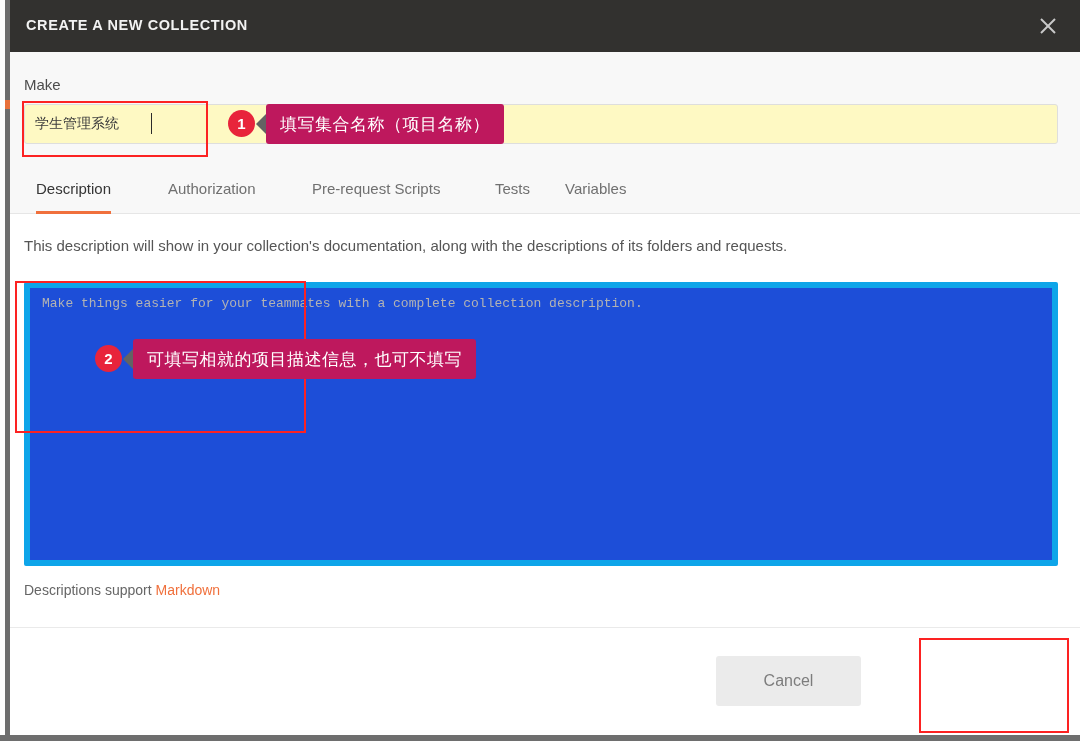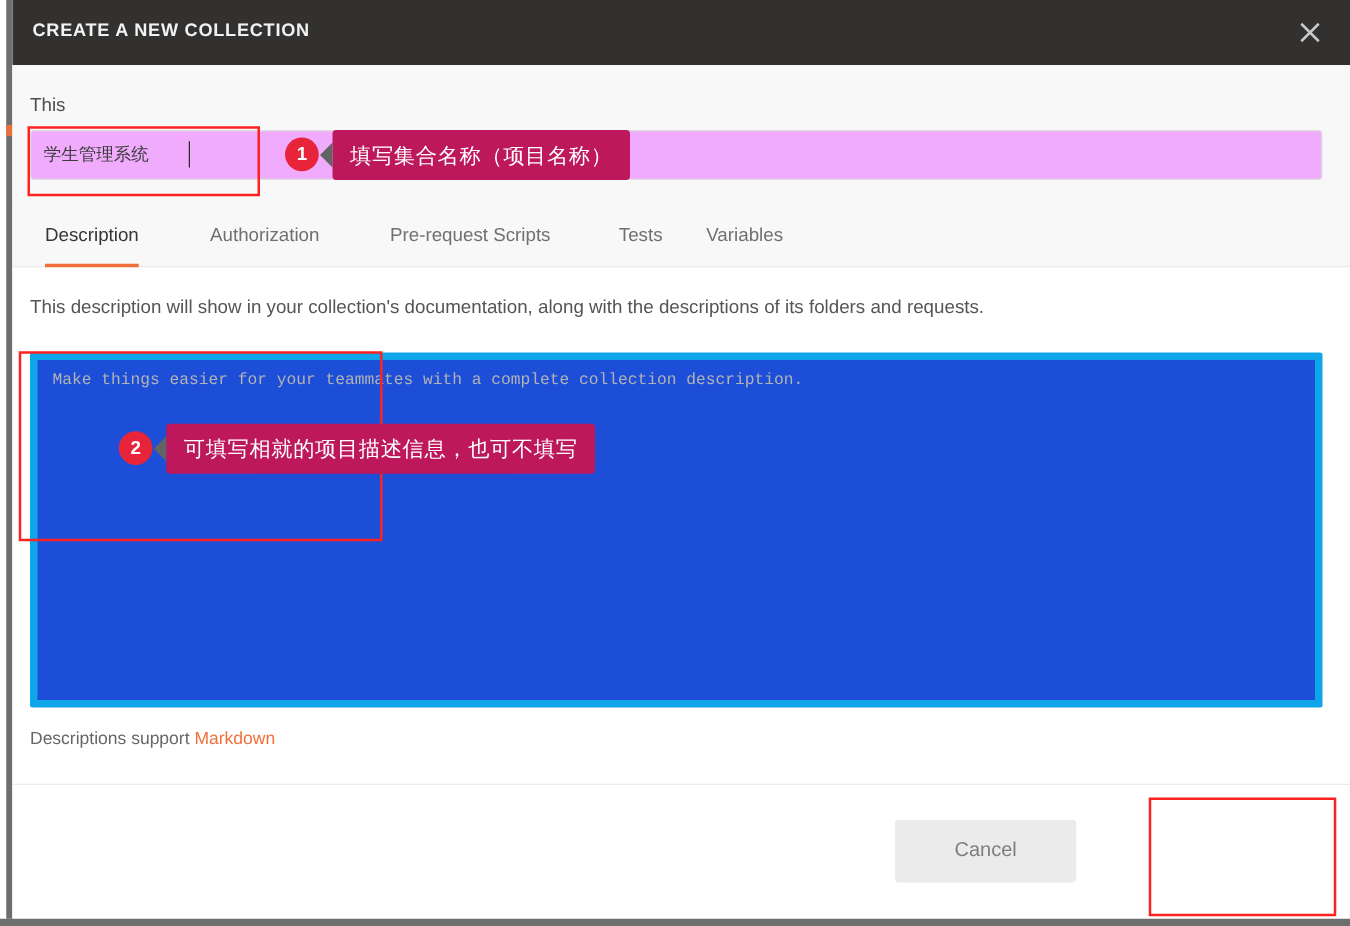--- a/index.html
+++ b/index.html
@@ -57,21 +57,21 @@
     position: absolute; left: 0; top: 52px; width: 1070px; height: 110px;
     background: #f8f8f8;
   }
   .name-label {
     position: absolute; left: 14px; top: 24px;
     font-size: 15px; color: #4d4d4d;
   }
   .name-input {
     position: absolute; left: 14px; top: 52px;
     width: 1034px; height: 40px;
-    background: #f0abfc;
+    background: #fef9c3;
     border: 1px solid #dededd;
     border-radius: 3px;
     font-family: "Liberation Sans", sans-serif;
     font-size: 14px; color: #3c3c3c;
     padding: 0 10px;
     outline: none;
   }
   .name-caret {
     position: absolute; left: 141px; top: 61px;
     width: 1px; height: 21px; background: #2b2b2b;
@@ -179,21 +179,21 @@
       <div class="modal-title">CREATE A NEW COLLECTION</div>
       <div class="close-icon">
         <svg width="20" height="20" viewBox="0 0 20 20" aria-hidden="true">
           <line x1="3" y1="3" x2="17" y2="17" stroke="#c9c9c9" stroke-width="2"></line>
           <line x1="17" y1="3" x2="3" y2="17" stroke="#c9c9c9" stroke-width="2"></line>
         </svg>
       </div>
     </div>
 
     <div class="name-section">
-      <div class="name-label">This</div>
+      <div class="name-label">Make</div>
       <input class="name-input" type="text" value="学生管理系统" style="">
       <div class="name-caret"></div>
     </div>
 
     <div class="tabs">
       <div class="tab" style="left:158px;">
         <span>Authorization</span>
       </div>
       <div class="tab active" style="left:26px;">
         <span>Description</span>

